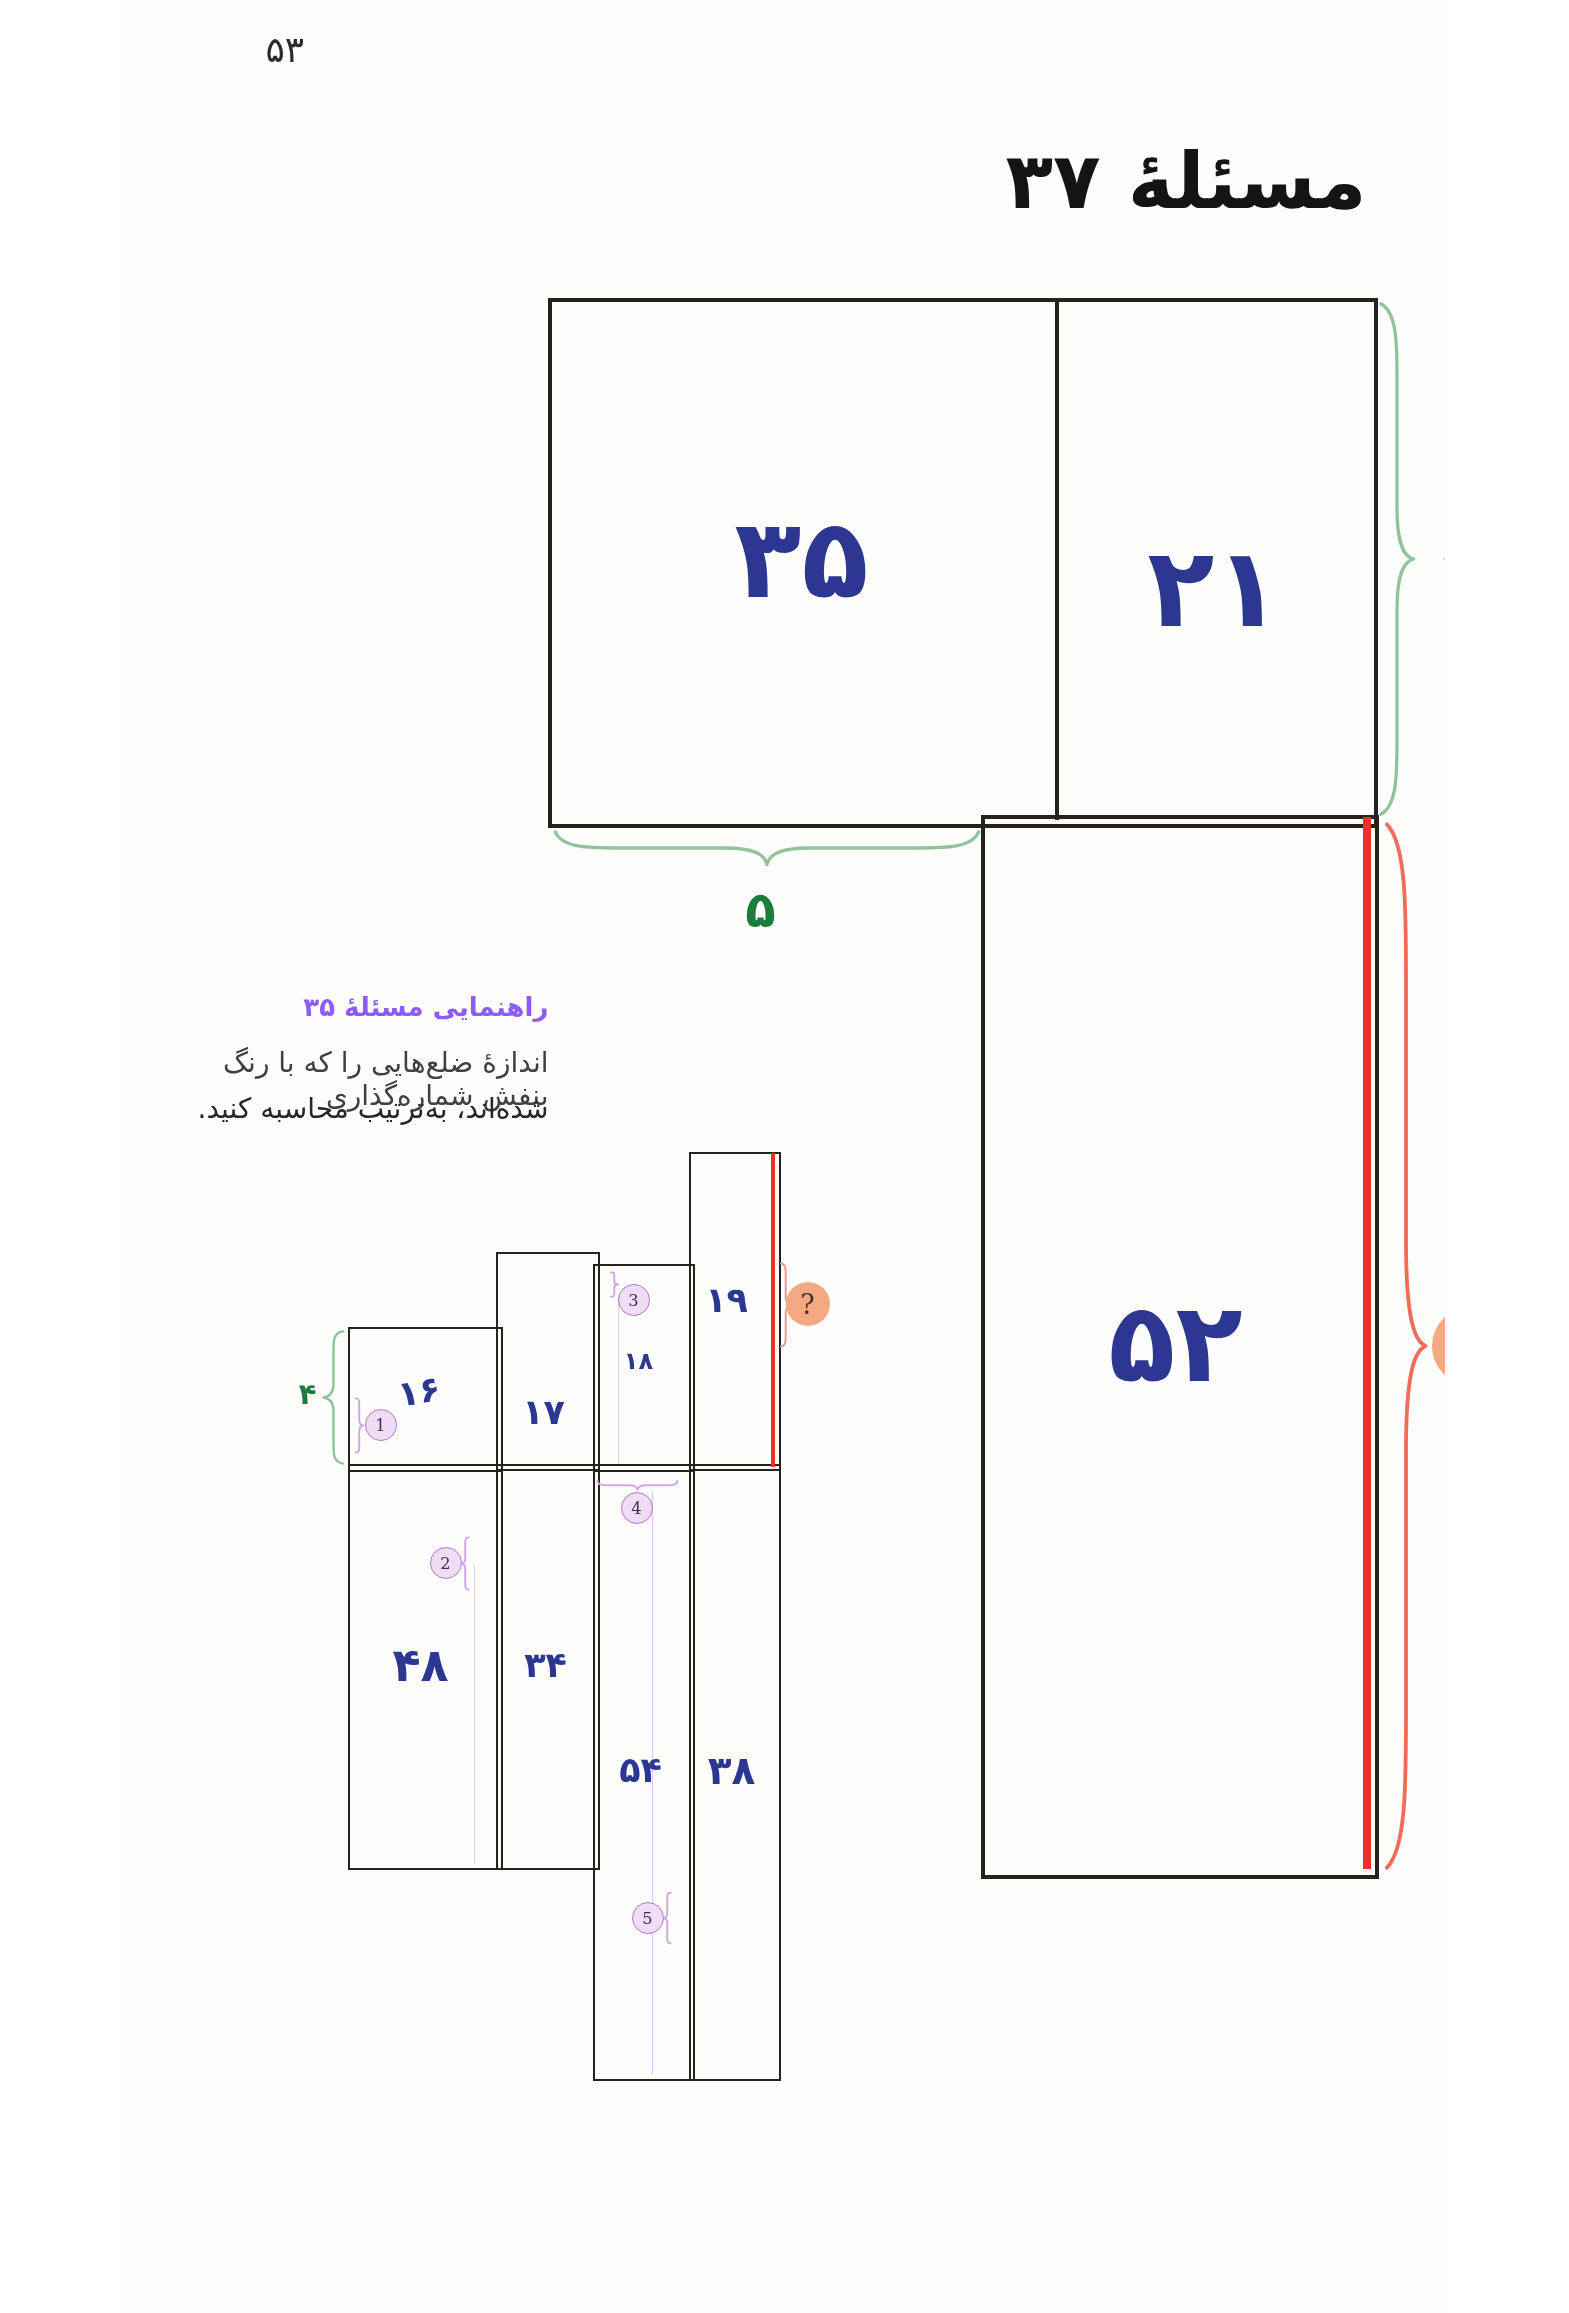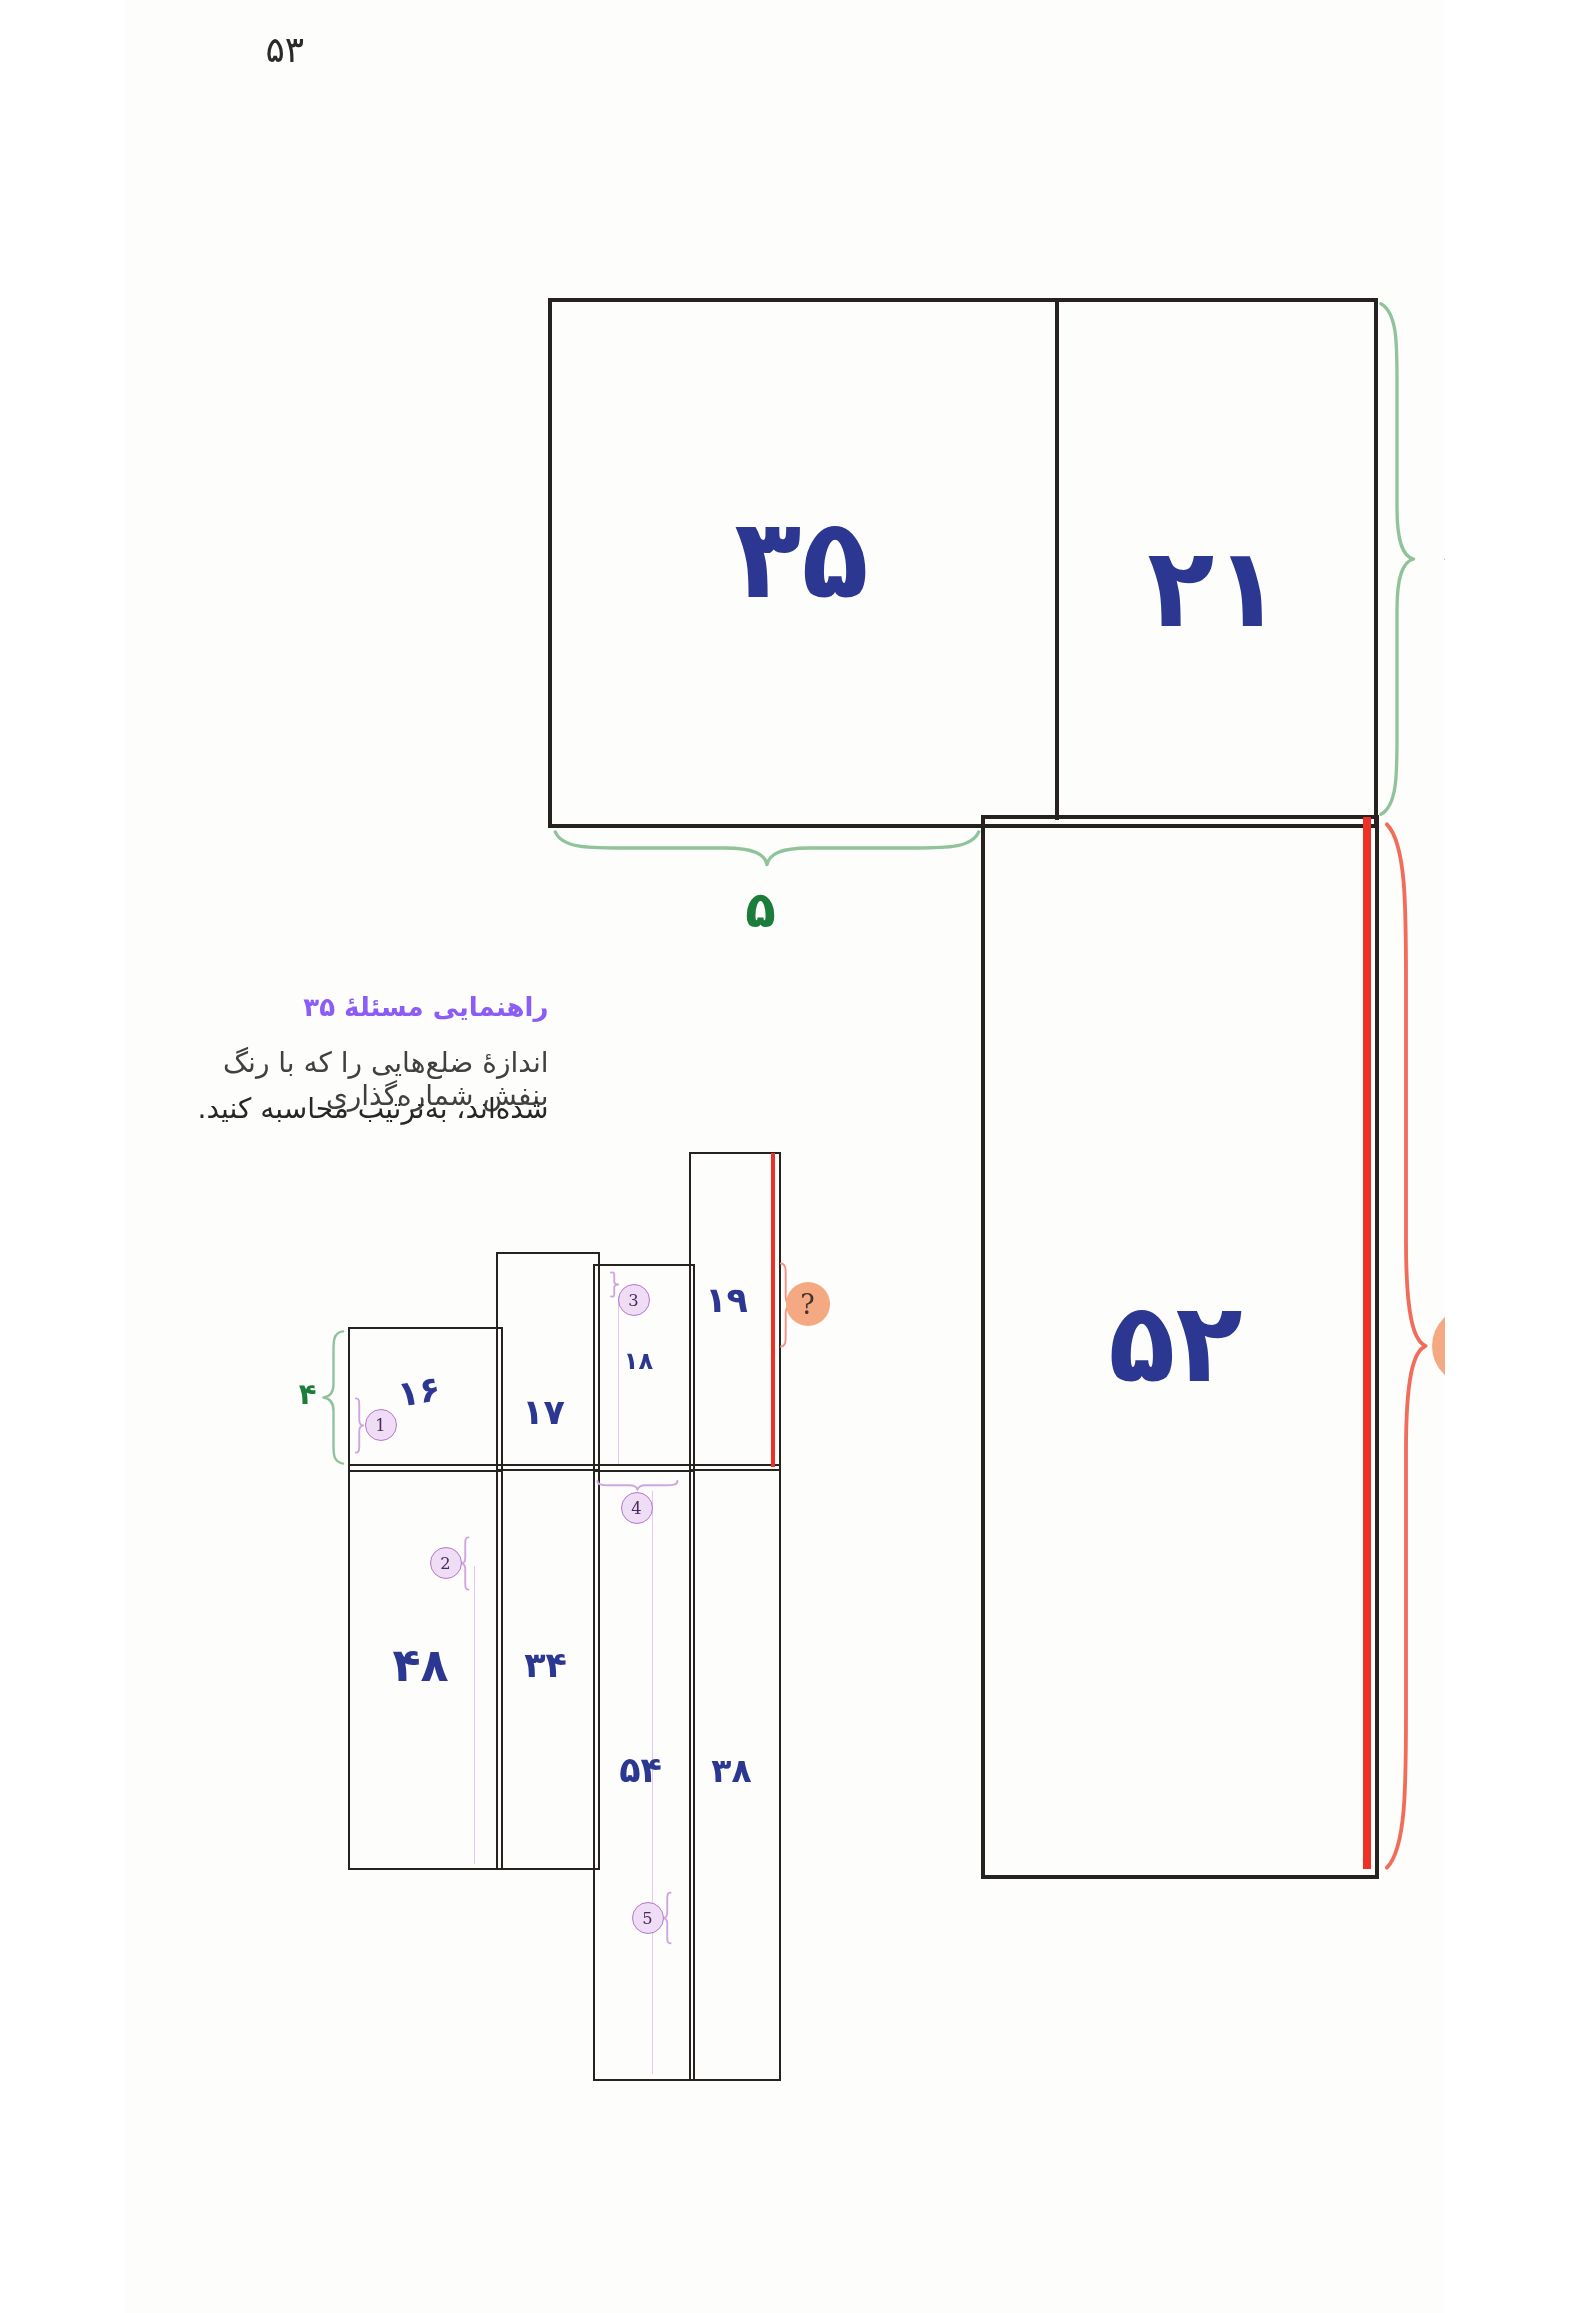--- a/index.html
+++ b/index.html
@@ -33,20 +33,21 @@
   .hint-title{right:896px;top:992px;font-size:26px;font-weight:bold;color:#8b5cf6;}
   .hint-line1{right:896px;top:1046px;font-size:28px;color:#404040;margin-left:31px;}
   .hint-line2{right:896px;top:1092px;font-size:28px;color:#262626;}
 </style>
 </head>
 <body>
 
 <div class="page">
 
   <div class="abs page-number">۵۳</div>
+  <div class="abs title rtl">مسئلهٔ ۳۷</div>
 
   <div>
 
     <div class="rect5" style="left:423px;top:298px;width:822px;height:522px;"></div>
     <div class="vline" style="left:930px;top:298px;width:4.8px;height:522px;"></div>
     <div class="rect5" style="left:856px;top:815px;width:390px;height:1056px;"></div>
     <div class="redline" style="left:1238px;top:817px;width:8.6px;height:1052px;"></div>
 
     <div class="ctr blue" style="left:677px;top:559px;font-size:110px;">۳۵</div>
     <div class="ctr blue" style="left:1090px;top:588px;font-size:110px;">۲۱</div>
@@ -94,21 +95,21 @@
     <div class="guide" style="left:527px;top:1491px;width:1.9px;height:583px;"></div>
     <div class="guide" style="left:349px;top:1566px;width:1.9px;height:298px;"></div>
 
     <div class="ctr blue" style="left:294px;top:1392px;font-size:35px;transform:translate(-50%,-50%) rotate(-9deg);">۱۶</div>
     <div class="ctr blue" style="left:419px;top:1412px;font-size:35px;">۱۷</div>
     <div class="ctr blue" style="left:514px;top:1361px;font-size:24px;">۱۸</div>
     <div class="ctr blue" style="left:602px;top:1300px;font-size:35px;">۱۹</div>
     <div class="ctr blue" style="left:296px;top:1665px;font-size:46px;">۴۸</div>
     <div class="ctr blue" style="left:421px;top:1665px;font-size:35px;">۳۴</div>
     <div class="ctr blue" style="left:516px;top:1770px;font-size:35px;">۵۴</div>
-    <div class="ctr blue" style="left:607px;top:1770px;font-size:33px;">۳۸</div>
+    <div class="ctr blue" style="left:607px;top:1770px;font-size:39px;">۳۸</div>
 
     <svg class="brace br-green-sm" width="23" height="135" style="left:197px;top:1330px;" viewBox="0 0 24 141">
         <path d="M 22.0 1.5 C 12.0 2.8, 12.0 11.3, 12.0 21.1 L 12.0 56.4 C 12.0 66.3, 7.8 69.8, 1.5 70.5 C 7.8 71.2, 12.0 74.7, 12.0 84.6 L 12.0 119.8 C 12.0 129.7, 12.0 138.2, 22.0 139.5"></path>
       </svg>
     <div class="ctr green-lbl" style="left:183px;top:1394px;font-size:29px;">۴</div>
 
     <svg class="brace br-salmon" width="13.4" height="86" style="left:654px;top:1262px;" viewBox="0 0 14 90">
         <path d="M 2.0 1.5 C 7.0 1.8, 7.0 7.2, 7.0 13.5 L 7.0 36.0 C 7.0 42.3, 9.5 44.5, 12.5 45.0 C 9.5 45.5, 7.0 47.7, 7.0 54.0 L 7.0 76.5 C 7.0 82.8, 7.0 88.2, 2.0 88.5"></path>
       </svg>
     <div class="qc" style="left:683px;top:1304px;width:44px;height:44px;font-size:27px;">

